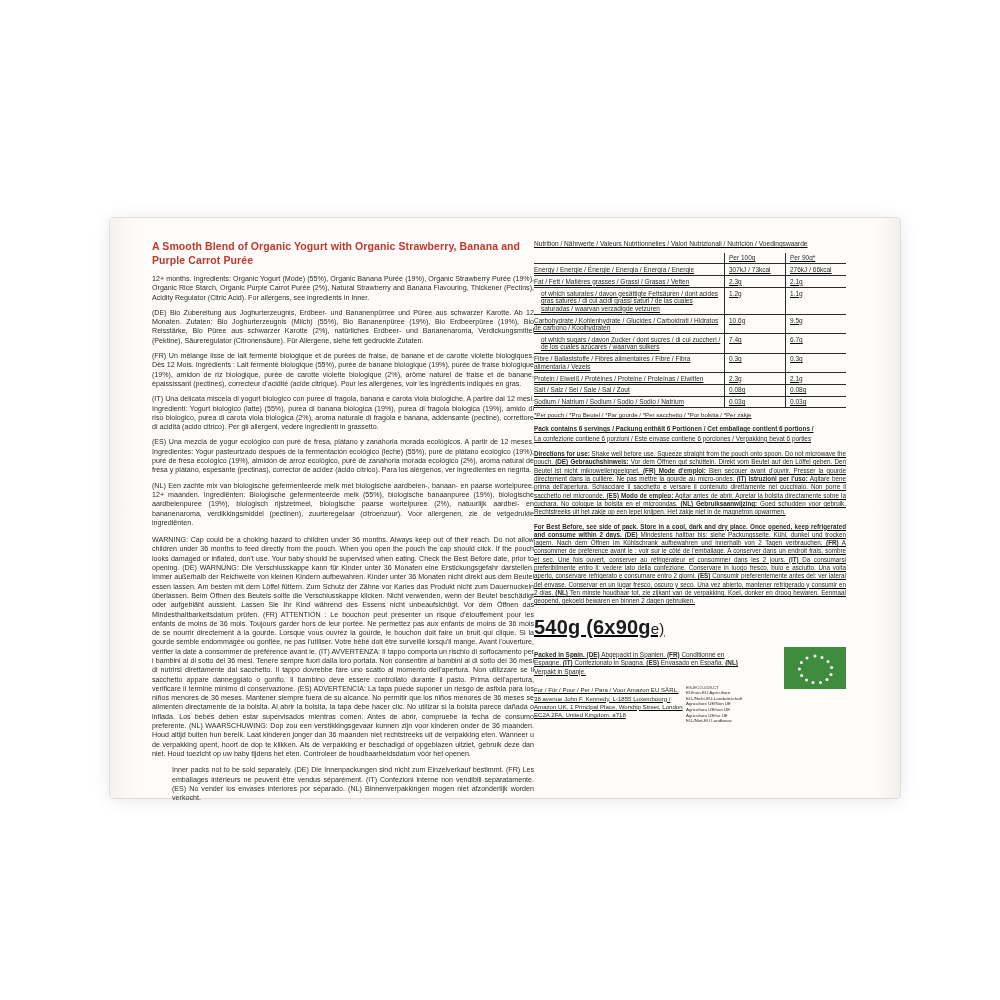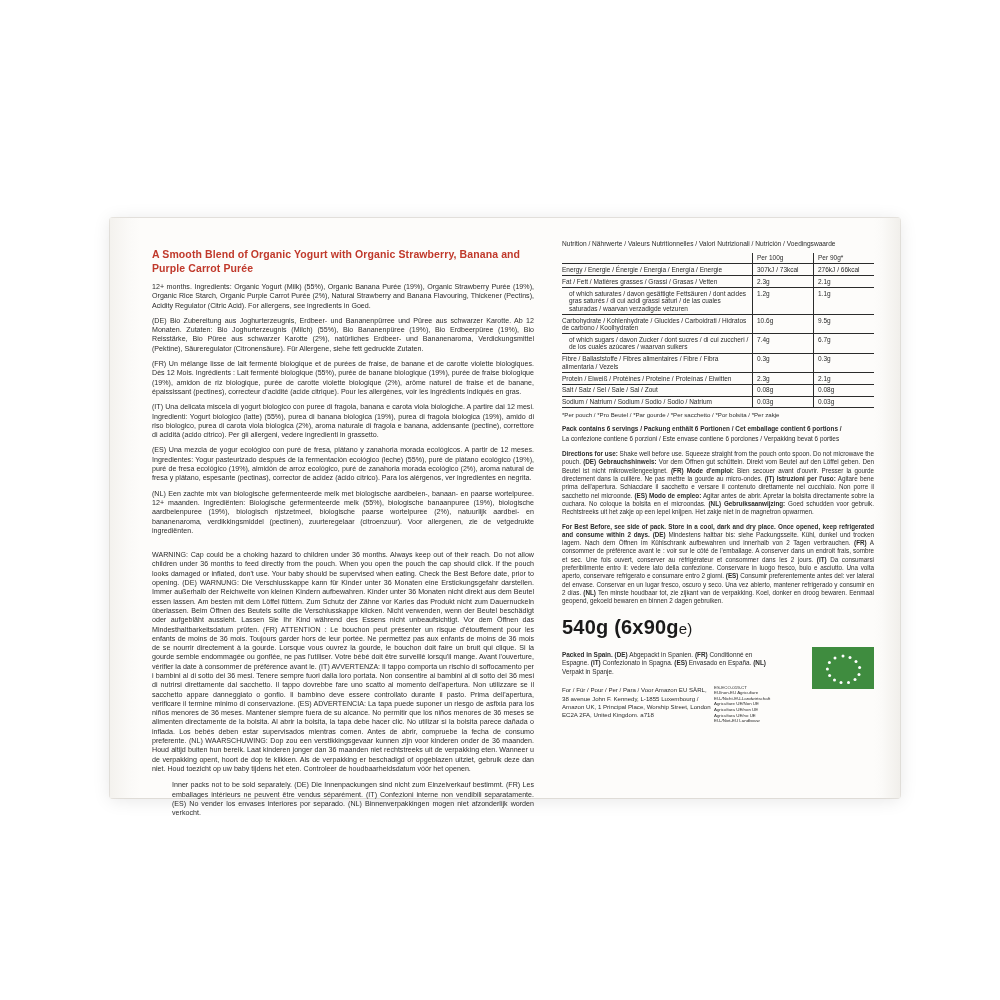--- a/index.html
+++ b/index.html
@@ -25,41 +25,41 @@
     content:"";position:absolute;right:0;top:0;bottom:0;width:26px;
     background:linear-gradient(270deg,#f1efeb 0%,#fbfaf8 70%,#fdfcfa 100%);
   }
   .panel{
     position:absolute;left:42px;top:22px;width:710px;height:540px;
   }
   .col-left{
     position:absolute;left:0;top:0;width:382px;
   }
   .col-right{
-    position:absolute;left:410px;top:0;width:312px;
+    position:absolute;left:382px;top:0;width:312px;text-decoration:underline;
   }
 
   .title{
     color:#c0392b;
     font-weight:bold;
     font-size:10.5px;
     line-height:13.5px;
-    margin:8px 0 8px 0;
+    margin:0 0 8px 0;
     letter-spacing:0.1px;
   }
   .para{
     font-size:7.1px;
     line-height:9.3px;
     color:#2b2b2b;
     margin:0 0 6px 0;
     text-align:justify;
     letter-spacing:0.01px;
   }
   .para b{font-weight:normal;}
-  .para.warn{margin-top:15px;}
+  .para.warn{margin-top:8px;}
   .para.last{margin-top:7px;margin-left:20px;}
 
   
   .nutri-head{
     font-size:6.6px;line-height:8.6px;color:#2b2b2b;
     margin:0 0 4px 0;
   }
   table.nutri{
     border-collapse:collapse;
     width:100%;
@@ -127,21 +127,21 @@
   .org-cert div{white-space:nowrap;}
 </style>
 </head>
 <body>
 
 <div class="pack">
   <div class="panel">
 
     <div class="col-left">
       <p class="title">A Smooth Blend of Organic Yogurt with Organic Strawberry, Banana and Purple Carrot Purée</p>
-      <p class="para">12+ months. <b>Ingredients:</b> Organic Yogurt (<b>Milk</b>) (55%), Organic Banana Purée (19%), Organic Strawberry Purée (19%), Organic Rice Starch, Organic Purple Carrot Purée (2%), Natural Strawberry and Banana Flavouring, Thickener (Pectins), Acidity Regulator (Citric Acid). For allergens, see ingredients in <b>Goed.</b></p>
+      <p class="para">12+ months. <b>Ingredients:</b> Organic Yogurt (<b>Mode</b>) (55%), Organic Banana Purée (19%), Organic Strawberry Purée (19%), Organic Rice Starch, Organic Purple Carrot Purée (2%), Natural Strawberry and Banana Flavouring, Thickener (Pectins), Acidity Regulator (Citric Acid). For allergens, see ingredients in <b>Inner.</b></p>
       <p class="para"><b>(DE)</b> Bio Zubereitung aus Joghurterzeugnis, Erdbeer- und Bananenpürree und Püree aus schwarzer Karotte. Ab 12 Monaten. <b>Zutaten:</b> Bio Joghurterzeugnis (<b>Milch</b>) (55%), Bio Bananenpüree (19%), Bio Erdbeerpüree (19%), Bio Reisstärke, Bio Püree aus schwarzer Karotte (2%), natürliches Erdbeer- und Bananenaroma, Verdickungsmittel (Pektine), Säureregulator (Citronensäure). Für Allergene, siehe <b>fett gedruckte Zutaten.</b></p>
       <p class="para"><b>(FR)</b> Un mélange lisse de lait fermenté biologique et de purées de fraise, de banane et de carotte violette biologiques. Dès 12 Mois. <b>Ingrédients :</b> Lait fermenté biologique (55%), purée de banane biologique (19%), purée de fraise biologique (19%), amidon de riz biologique, purée de carotte violette biologique (2%), arôme naturel de fraise et de banane, épaississant (pectines), correcteur d'acidité (acide citrique). Pour les allergènes, voir les ingrédients indiqués en <b>gras.</b></p>
       <p class="para"><b>(IT)</b> Una delicata miscela di yogurt biologico con puree di fragola, banana e carota viola biologiche. A partire dai 12 mesi. <b>Ingredienti:</b> Yogurt biologico (<b>latte</b>) (55%), purea di banana biologica (19%), purea di fragola biologica (19%), amido di riso biologico, purea di carota viola biologica (2%), aroma naturale di fragola e banana, addensante (pectine), correttore di acidità (acido citrico). Per gli allergeni, vedere ingredienti in <b>grassetto.</b></p>
       <p class="para"><b>(ES)</b> Una mezcla de yogur ecológico con puré de fresa, plátano y zanahoria morada ecológicos. A partir de 12 meses. <b>Ingredientes:</b> Yogur pasteurizado después de la fermentación ecológico (<b>leche</b>) (55%), puré de plátano ecológico (19%), puré de fresa ecológico (19%), almidón de arroz ecológico, puré de zanahoria morada ecológico (2%), aroma natural de fresa y plátano, espesante (pectinas), corrector de acidez (ácido cítrico). Para los alérgenos, ver ingredientes en <b><b>negrita</b>.</b></p>
       <p class="para"><b>(NL)</b> Een zachte mix van biologische gefermenteerde <b>melk</b> met biologische aardbeien-, banaan- en paarse wortelpuree. 12+ maanden. <b>Ingrediënten:</b> Biologische gefermenteerde <b>melk</b> (55%), biologische banaanpuree (19%), biologische aardbeienpuree (19%), biologisch rijstzetmeel, biologische paarse wortelpuree (2%), natuurlijk aardbei- en bananenaroma, verdikkingsmiddel (pectinen), zuurteregelaar (citroenzuur). Voor allergenen, zie de <b>vetgedrukte</b> ingrediënten.</p>
       <p class="para warn"><b>WARNING:</b> Cap could be a choking hazard to children under 36 months. Always keep out of their reach. Do not allow children under 36 months to feed directly from the pouch. When you open the pouch the cap should click. If the pouch looks damaged or inflated, don't use. Your baby should be supervised when eating. Check the Best Before date, prior to opening. <b>(DE)</b> <b>WARNUNG:</b> Die Verschlusskappe kann für Kinder unter 36 Monaten eine Erstickungsgefahr darstellen. Immer außerhalb der Reichweite von kleinen Kindern aufbewahren. Kinder unter 36 Monaten nicht direkt aus dem Beutel essen lassen. Am besten mit dem Löffel füttern. Zum Schutz der Zähne vor Karies das Produkt nicht zum Dauernuckeln überlassen. Beim Öffnen des Beutels sollte die Verschlusskappe klicken. Nicht verwenden, wenn der Beutel beschädigt oder aufgebläht aussieht. Lassen Sie Ihr Kind während des Essens nicht unbeaufsichtigt. Vor dem Öffnen das Mindesthaltbarkeitsdatum prüfen. <b>(FR)</b> <b>ATTENTION :</b> Le bouchon peut présenter un risque d'étouffement pour les enfants de moins de 36 mois. Toujours garder hors de leur portée. Ne permettez pas aux enfants de moins de 36 mois de se nourrir directement à la gourde. Lorsque vous ouvrez la gourde, le bouchon doit faire un bruit qui clique. Si la gourde semble endommagée ou gonflée, ne pas l'utiliser. Votre bébé doit être surveillé lorsqu'il mange. Avant l'ouverture, vérifier la date à consommer de préférence avant le. <b>(IT)</b> <b>AVVERTENZA:</b> Il tappo comporta un rischio di soffocamento per i bambini al di sotto dei 36 mesi. Tenere sempre fuori dalla loro portata. Non consentire ai bambini al di sotto dei 36 mesi di nutrirsi direttamente dal sacchetto. Il tappo dovrebbe fare uno scatto al momento dell'apertura. Non utilizzare se il sacchetto appare danneggiato o gonfio. Il bambino deve essere controllato durante il pasto. Prima dell'apertura, verificare il termine minimo di conservazione. <b>(ES)</b> <b>ADVERTENCIA:</b> La tapa puede suponer un riesgo de asfixia para los niños menores de 36 meses. Mantener siempre fuera de su alcance. No permitir que los niños menores de 36 meses se alimenten directamente de la bolsita. Al abrir la bolsita, la tapa debe hacer clic. No utilizar si la bolsita parece dañada o inflada. Los bebés deben estar supervisados mientras comen. Antes de abrir, compruebe la fecha de consumo preferente. <b>(NL)</b> <b>WAARSCHUWING:</b> Dop zou een verstikkingsgevaar kunnen zijn voor kinderen onder de 36 maanden. Houd altijd buiten hun bereik. Laat kinderen jonger dan 36 maanden niet rechtstreeks uit de verpakking eten. Wanneer u de verpakking opent, hoort de dop te klikken. Als de verpakking er beschadigd of opgeblazen uitziet, gebruik deze dan niet. Houd toezicht op uw baby tijdens het eten. Controleer de houdbaarheidsdatum vóór het openen.</p>
       <p class="para last"><b>Inner packs not to be sold separately.</b> <b>(DE)</b> Die Innenpackungen sind nicht zum Einzelverkauf bestimmt. <b>(FR)</b> Les emballages intérieurs ne peuvent être vendus séparément. <b>(IT)</b> Confezioni interne non vendibili separatamente. <b>(ES)</b> No vender los envases interiores por separado. <b>(NL)</b> Binnenverpakkingen mogen niet afzonderlijk worden verkocht.</p>
     </div>
 
     <div class="col-right">

